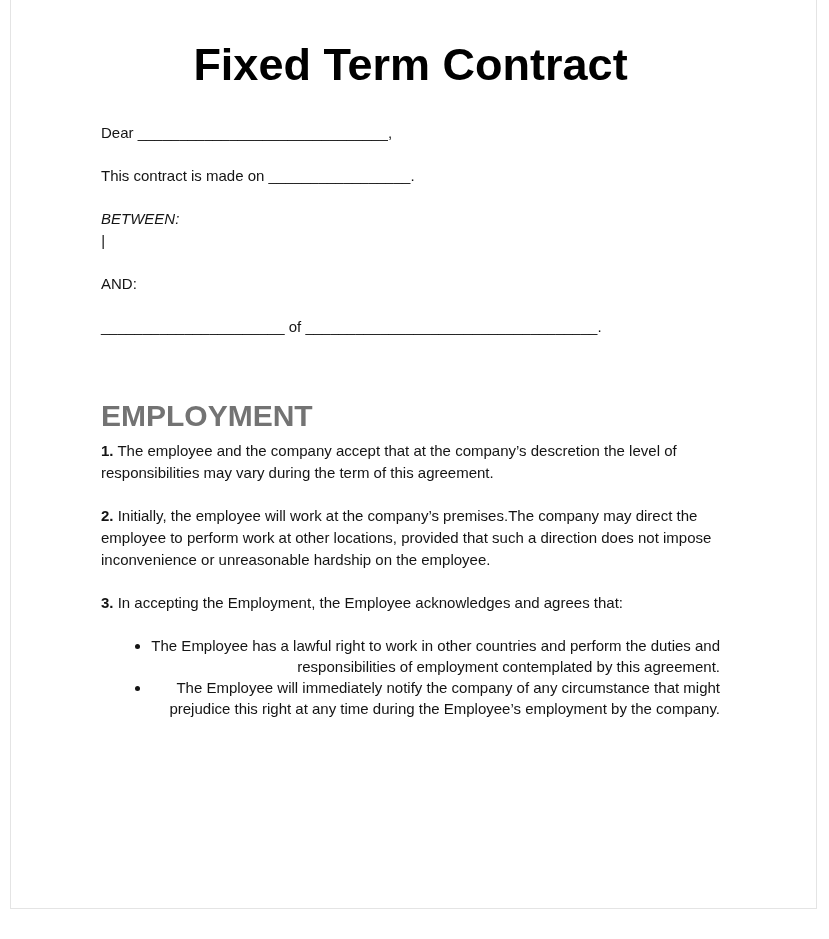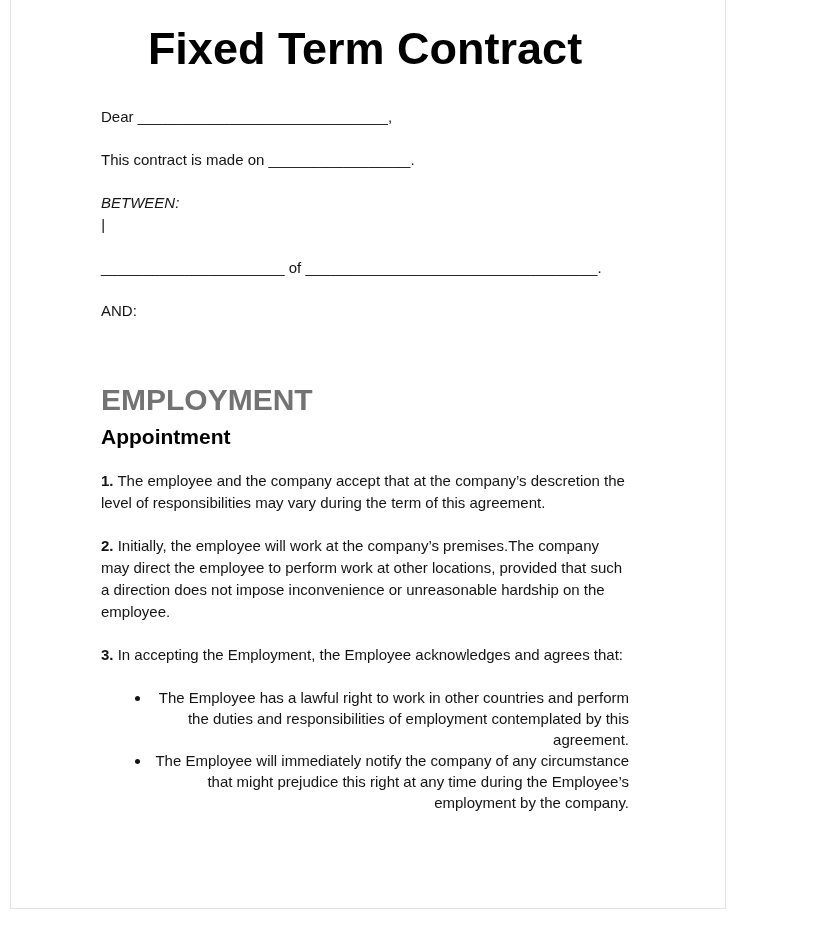--- a/index.html
+++ b/index.html
@@ -9,27 +9,27 @@
     font-family: "Liberation Sans", sans-serif;
   }
   .canvas {
     width: 829px;
     height: 939px;
     background: #ffffff;
     overflow: hidden;
   }
   .page {
     box-sizing: border-box;
-    width: 716px;
+    width: 807px;
     min-height: 909px;
     margin-left: 10px;
     background: #ffffff;
     border: 1px solid #e4e4e4;
     border-top: none;
-    padding: 24px 96px 40px 90px;
+    padding: 40px 96px 40px 90px;
   }
   .doc-title {
     font-size: 45px;
     font-weight: bold;
     color: #000000;
     text-align: center;
     line-height: 50px;
     margin: 0 0 32px 0;
   }
   .body-text, .body-line {
@@ -91,26 +91,25 @@
     <p class="body-text"><span>Dear </span><span class="blank">______________________________</span><span>,</span></p>
 
 
     <p class="body-text"><span>This contract is made on </span><span class="blank">_________________</span><span>.</span></p>
 
     <div class="line-group">
       <p class="body-line">BETWEEN:</p>
       <p class="body-line">|</p>
     </div>
 
+    <p class="body-text">AND:</p>
+
     <p class="body-text"><span class="blank">______________________</span><span> of </span><span class="blank">___________________________________</span><span>.</span></p>
 
-    <p class="body-text">AND:</p>
-
     <h2 class="section-heading">EMPLOYMENT</h2>
-    <h3 class="sub-heading">Appointment</h3>
 
     <p class="body-text"><b class="clause-num">1.</b> <span>The employee and the company accept that at the company’s descretion  the level of responsibilities may vary during the term of this agreement.</span></p>
 
     <p class="body-text"><b class="clause-num">2.</b> <span>Initially, the employee will work at the company’s premises.The company may direct the employee to perform work at other locations, provided that such a direction does not impose inconvenience or unreasonable hardship on the employee.</span></p>
 
     <p class="body-text"><b class="clause-num">3.</b> <span>In accepting the Employment, the Employee acknowledges and agrees that:</span></p>
 
     <ul class="doc-bullets">
       <li>The Employee has a lawful right to work in other countries and perform the duties and responsibilities of employment contemplated by this agreement.</li>
       <li>The Employee will immediately notify the company of any circumstance that might prejudice this right at any time during the Employee’s employment by the company.</li>

